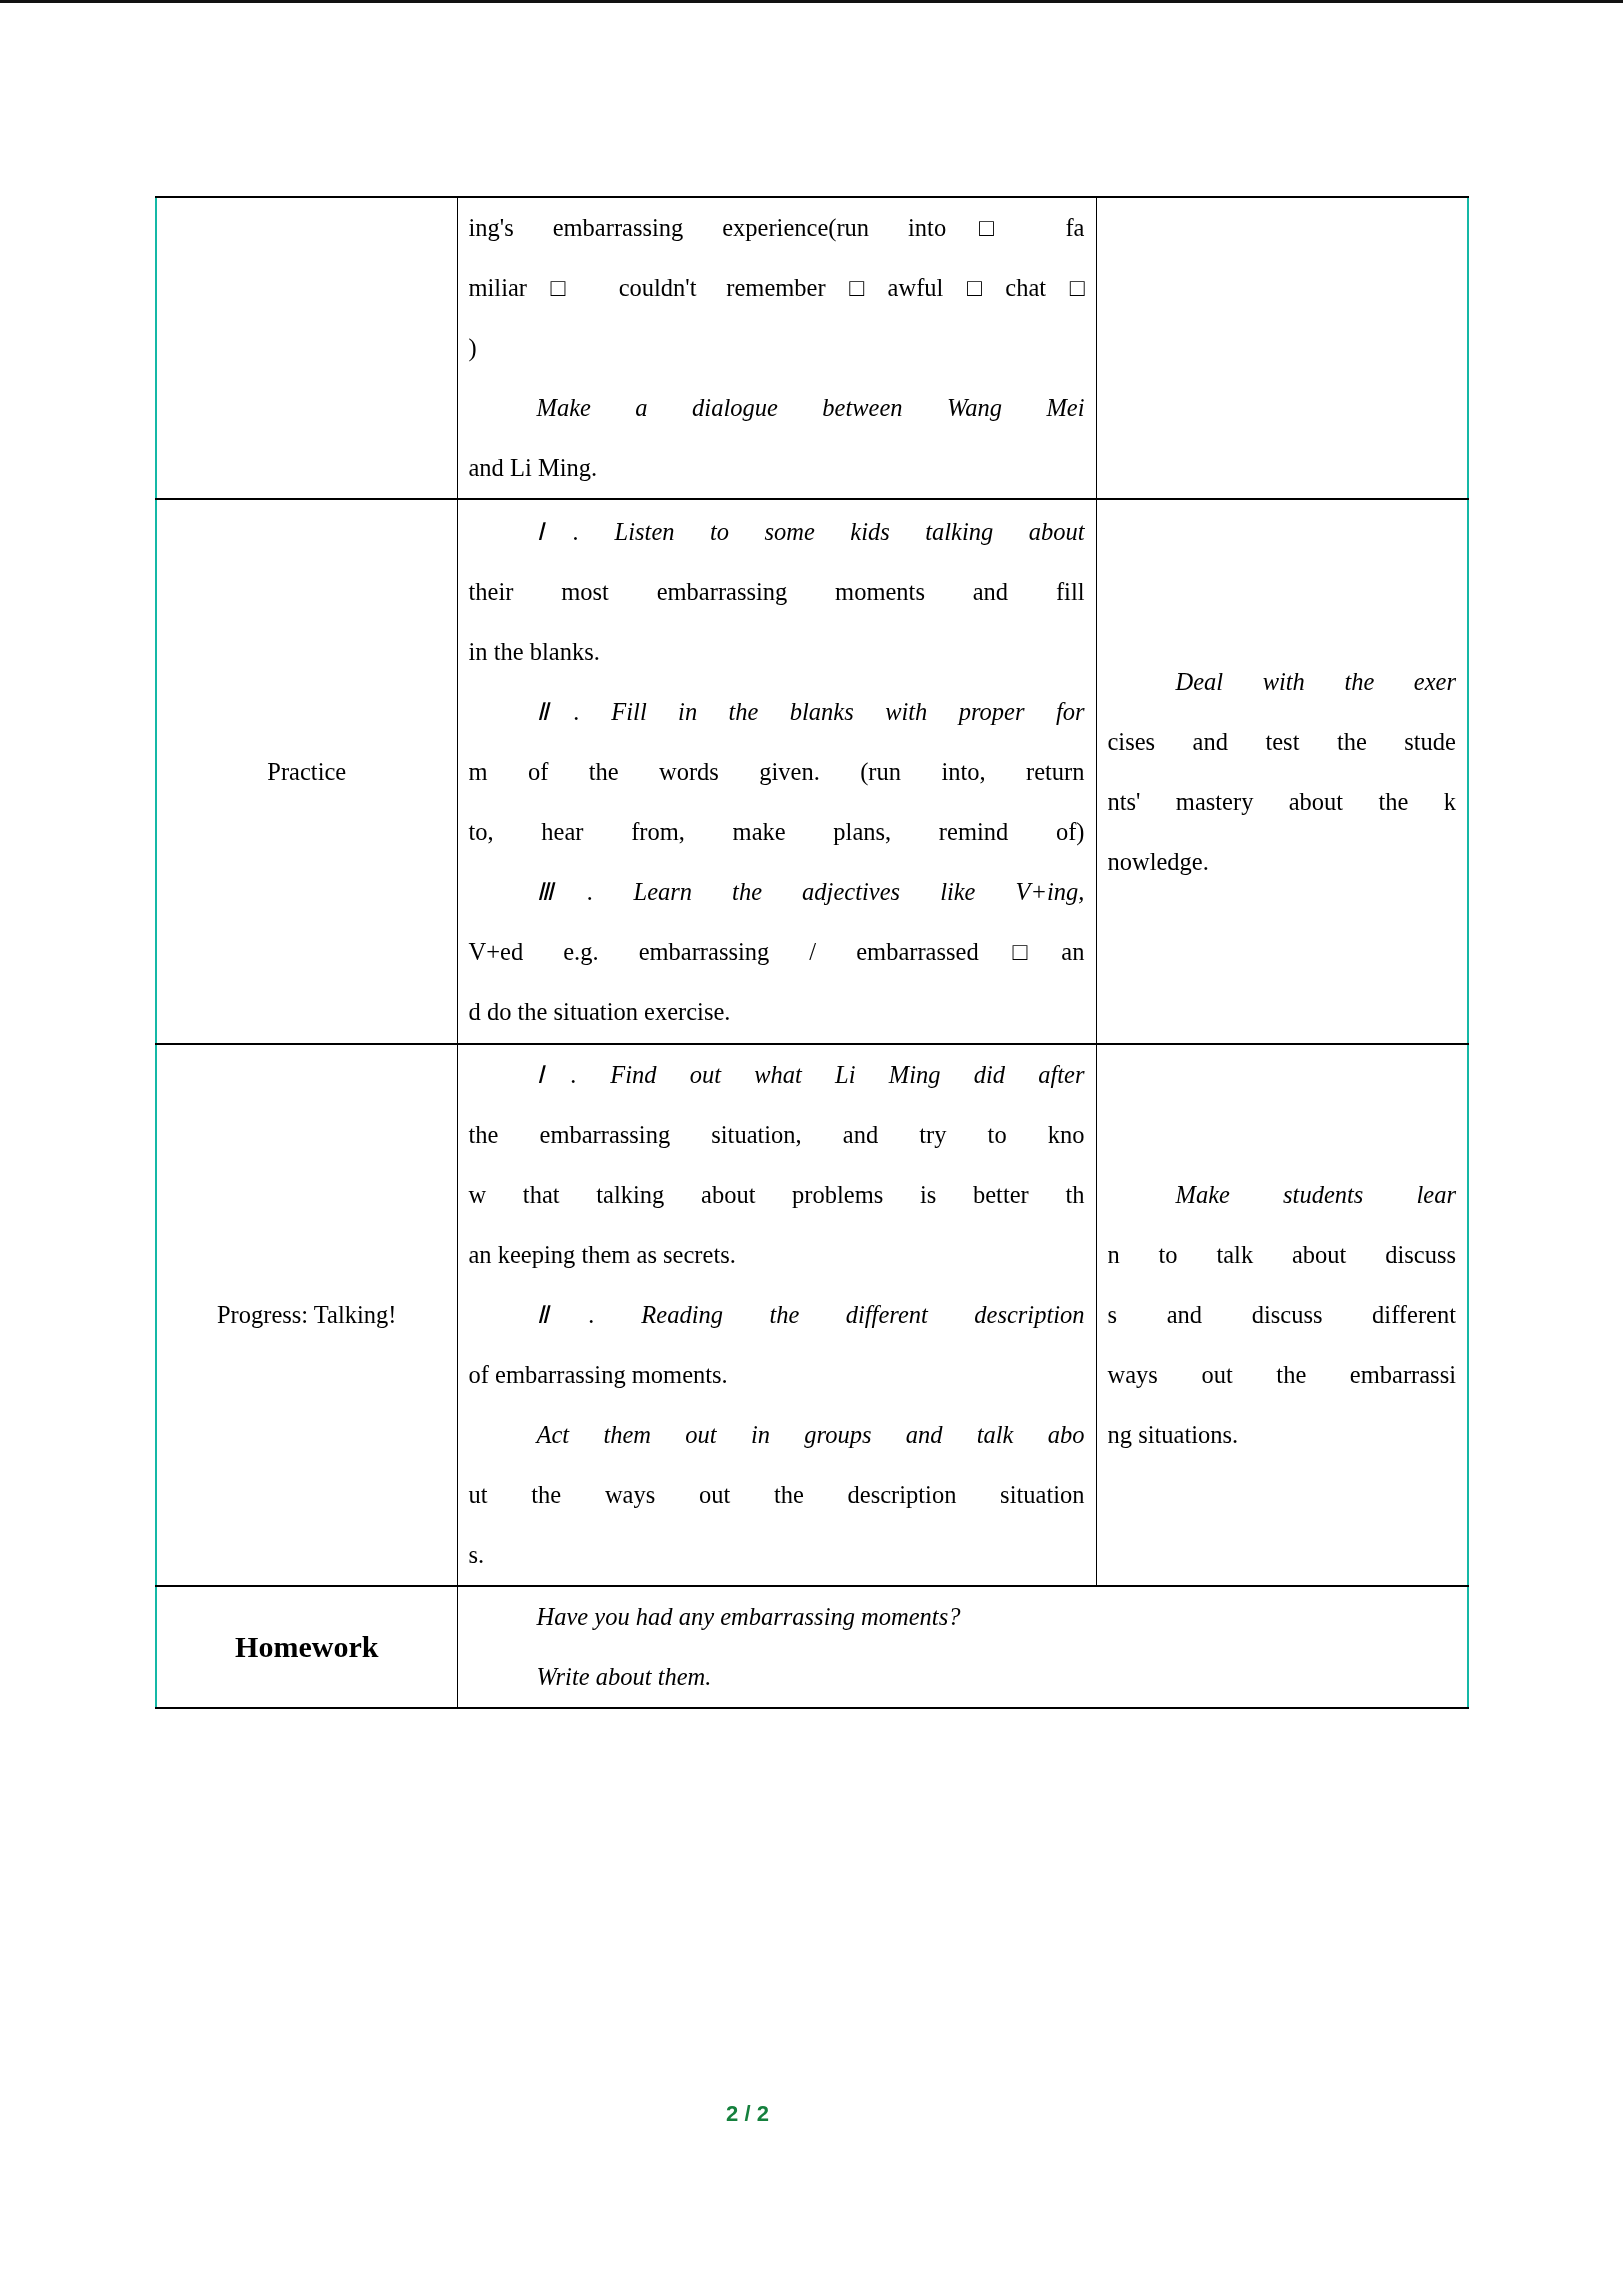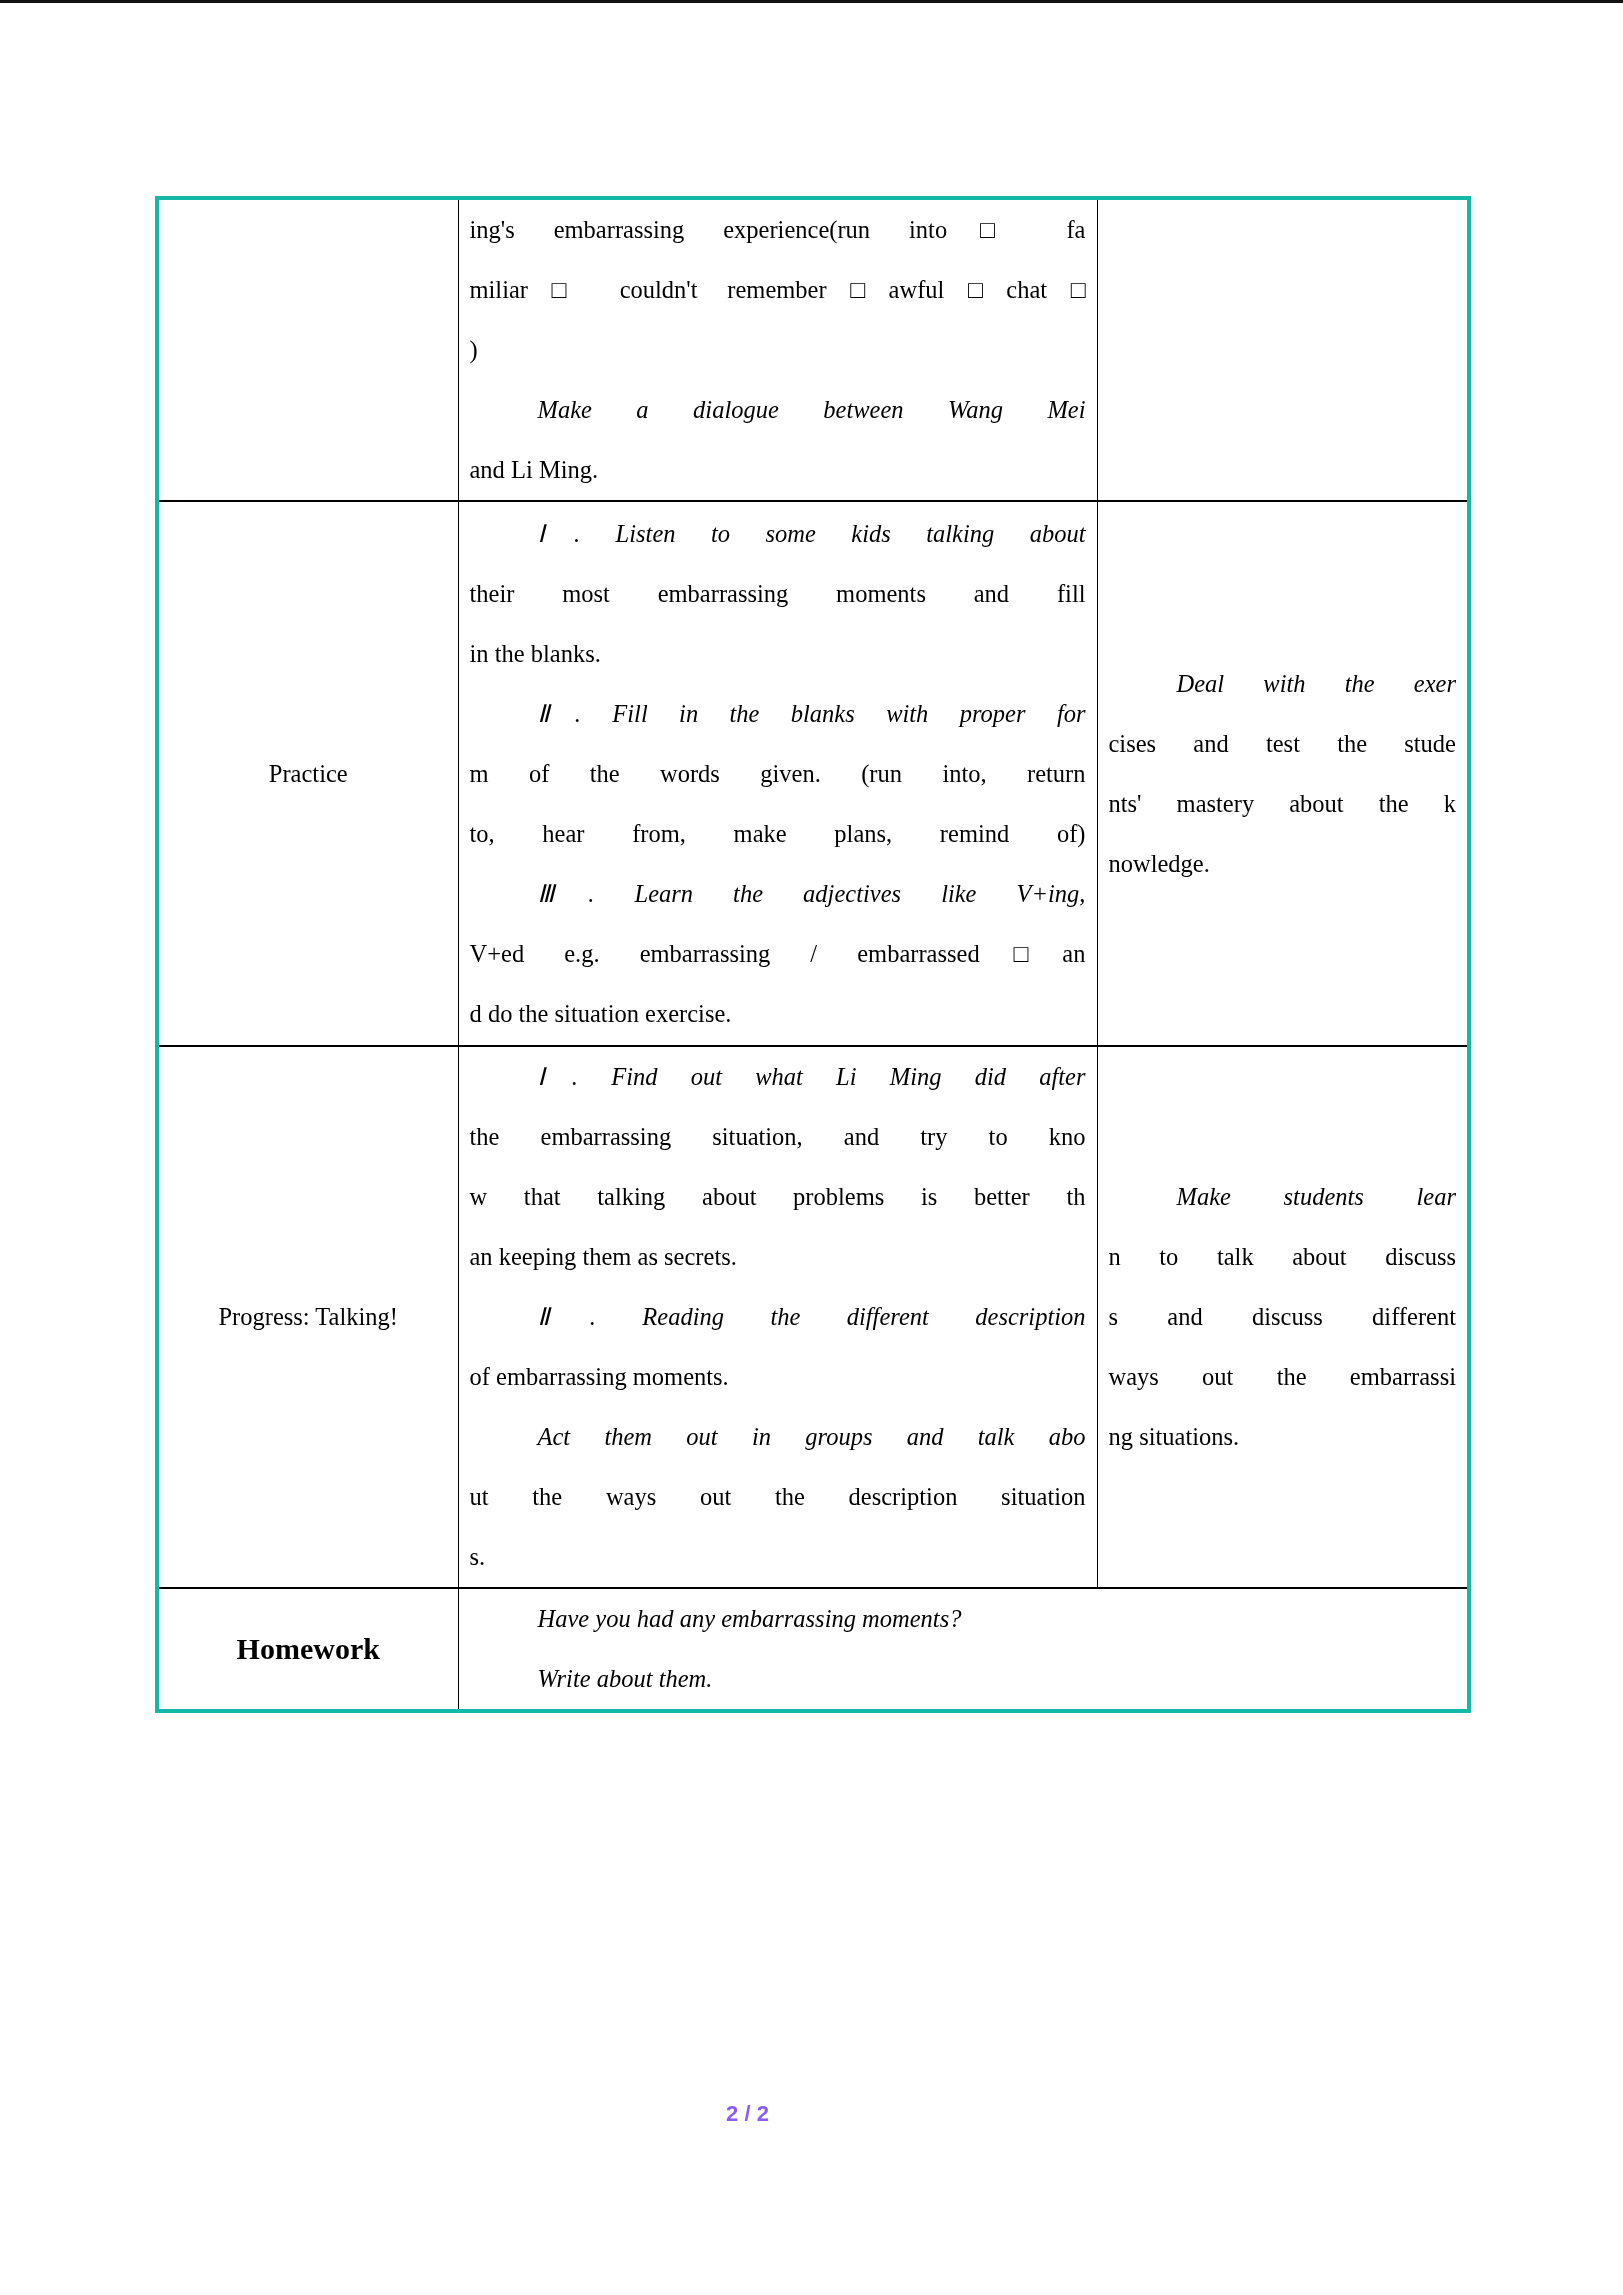--- a/index.html
+++ b/index.html
@@ -14,21 +14,21 @@
   #topbar{
     position:absolute;top:0;left:0;
     width:1623px;height:3.4px;
     background:#121212;
   }
   table.lesson{
     position:absolute;left:155px;top:196px;
     width:1311px;
     border-collapse:collapse;
     table-layout:fixed;
-    border:4px solid #14b8a6;
+    border:2px solid #14b8a6;
   }
   td{
     border-left:1.4px solid #000;
     border-right:1.4px solid #000;
     border-top:2px solid #000;
     border-bottom:2px solid #000;
     vertical-align:middle;
     padding:0 11px;
     overflow:hidden;
   }
@@ -59,21 +59,21 @@
   }
   #footer{
     position:absolute;
     left:0;top:2100px;
     width:1495px;
     text-align:center;
     font-family:"Liberation Sans", sans-serif;
     font-weight:bold;
     font-size:22px;
     line-height:27px;
-    color:#8b5cf6;
+    color:#15803d;
   }
 </style>
 </head>
 <body>
 
 <div id="page">
 
   <div id="topbar"></div>
 
   <table class="lesson">

